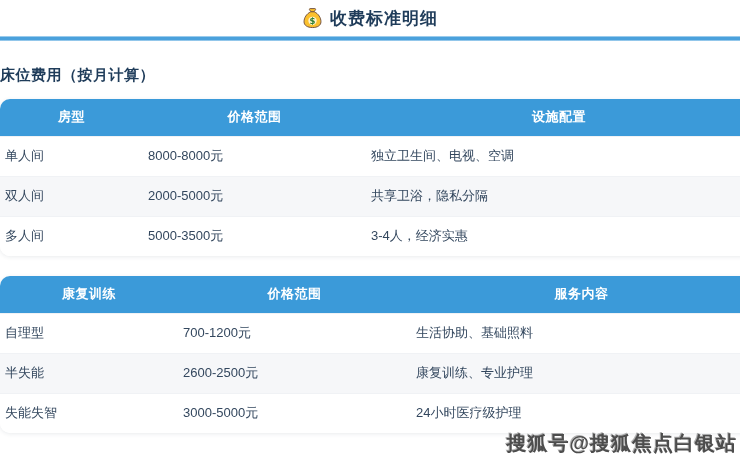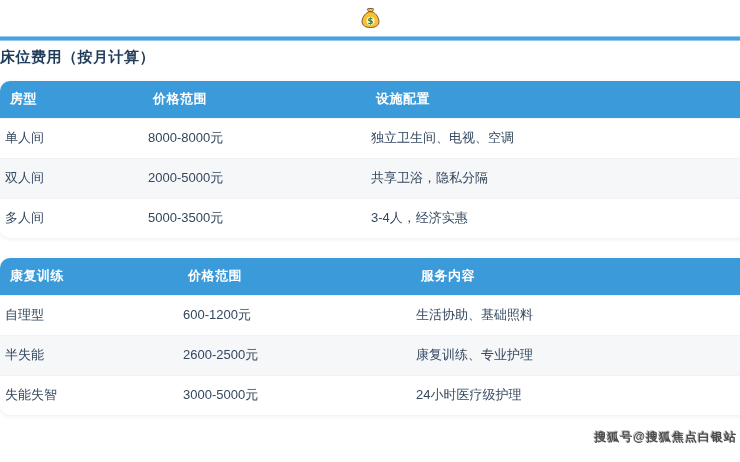--- a/index.html
+++ b/index.html
@@ -26,83 +26,84 @@
   .title-divider {
     height: 5px;
     background: linear-gradient(#c2e0f4, #4ba1dc 30%, #4ba1dc 75%, #c2e0f4);
   }
   .section-heading {
     font-size: 15px;
     font-weight: bold;
     color: var(--heading-text, #1f3c5a);
     letter-spacing: 0.5px;
   }
-  .section-bed { margin-top: 7px; }
+  .section-bed { margin-top: 25px; }
   .section-care { margin-top: 20px; }
   .card {
     margin-top: 14px;
     width: 752px;            
     border-radius: 10px;
     overflow: hidden;
     box-shadow: 0 1px 4px rgba(40,60,80,0.10);
     background: #fff;
   }
   .section-care .card { margin-top: 16px; }
   table {
     width: 100%;
     border-collapse: collapse;
     table-layout: fixed;
     font-size: 13px;
   }
   thead th {
     background: var(--header-bg, #3b9ad9);
     color: #ffffff;
     font-weight: bold;
-    text-align: left;
+    text-align: center;
     height: 37px;
     padding: 0 10px;
     letter-spacing: 0.5px;
   }
   tbody td {
     height: 40px;
     padding: 0 5px;
     color: var(--cell-text, #33475e);
     background: #ffffff;
     border-top: 1px solid #f0f2f5;
   }
   tbody tr:nth-child(even) td { background: var(--zebra, #f6f7f9); }
   
   .t1-c1 { width: 143px; } .t1-c2 { width: 223px; }
   .t2-c1 { width: 178px; } .t2-c2 { width: 233px; }
   .money-bag-icon { display: inline-flex; flex: none; }
   .watermark {
     position: absolute;
     right: 3px;
-    bottom: 16px;
-    font-size: 12px;
+    bottom: 5px;
+    font-size: 20px;
     font-weight: bold;
     letter-spacing: 1px;
     color: #4d4d4d;
     text-shadow: -1px -1px 0 rgba(0,0,0,0.30), 1px 1px 0 rgba(255,255,255,0.95);
     white-space: nowrap;
   }
 </style>
 </head>
 <body>
 
 <header class="page-header">
   <span class="money-bag-icon">
     <svg width="21" height="21" viewBox="0 0 36 36" aria-hidden="true">
       <path d="M13 3.2 C12.2 2.2 12.8 1 14 1 h8 c1.2 0 1.8 1.2 1 2.2 L20.5 6.5 h-5 Z" fill="#FBC02D" stroke="#6d4c41" stroke-width="1.6"></path>
       <path d="M15 6.5 h6 c7.5 3.5 11.5 10.5 11.5 17 c0 6.5 -6 10 -14.5 10
                S3.5 30 3.5 23.5 C3.5 17 7.5 10 15 6.5 Z" fill="#FBC02D" stroke="#6d4c41" stroke-width="1.6"></path>
       <circle cx="18" cy="22" r="7.2" fill="#fffde7" opacity="0.85"></circle>
       <text x="18" y="27" text-anchor="middle" font-size="14.5" font-weight="bold" fill="#2e7d32" font-family="'DejaVu Sans', sans-serif">$</text>
     </svg>
   </span>
+  <h1 class="page-title">收费标准明细</h1>
 </header>
 <div class="title-divider"></div>
 
 <section class="section-bed">
   <h2 class="section-heading">床位费用（按月计算）</h2>
   <div class="card">
     <table>
       <colgroup>
           <col class="t1-c1">
           <col class="t1-c2">
@@ -147,21 +148,21 @@
       <thead>
         <tr>
           <th>康复训练</th>
           <th>价格范围</th>
           <th>服务内容</th>
         </tr>
       </thead>
       <tbody>
         <tr>
           <td>自理型</td>
-          <td>600-1200元</td>
+          <td>700-1200元</td>
           <td>生活协助、基础照料</td>
         </tr>
         <tr>
           <td>半失能</td>
           <td>2600-2500元</td>
           <td>康复训练、专业护理</td>
         </tr>
         <tr>
           <td>失能失智</td>
           <td>3000-5000元</td>

